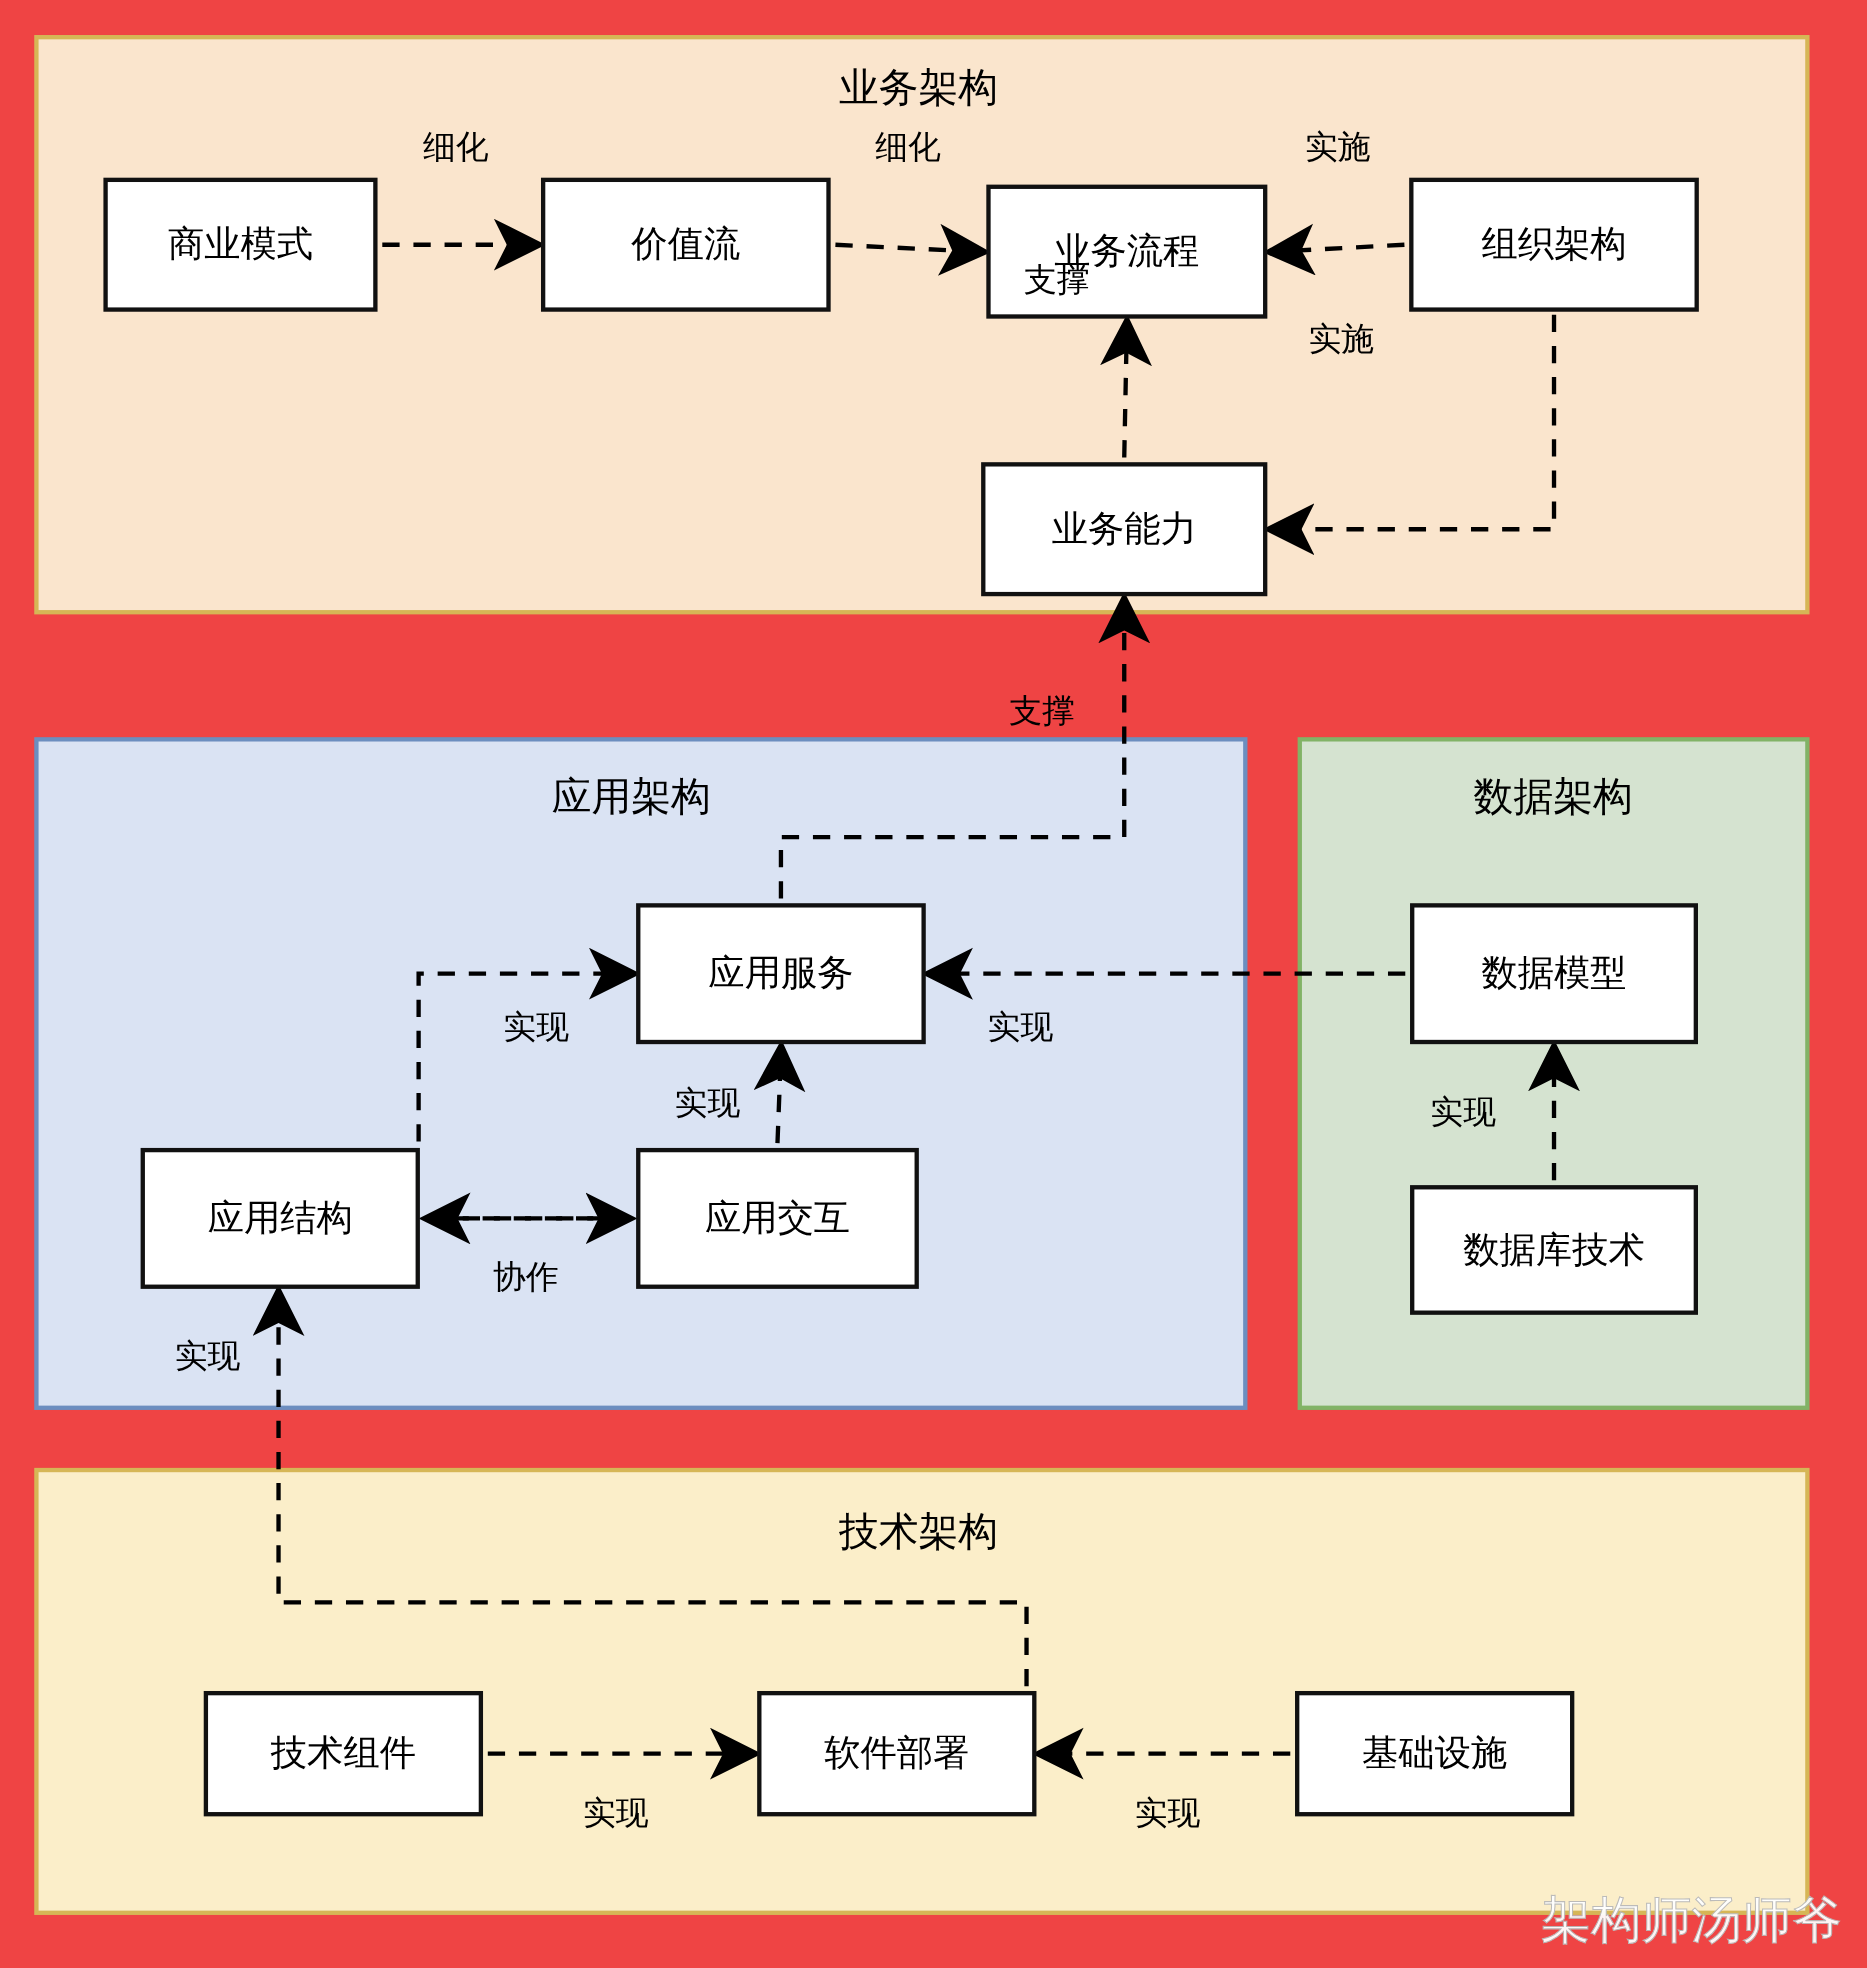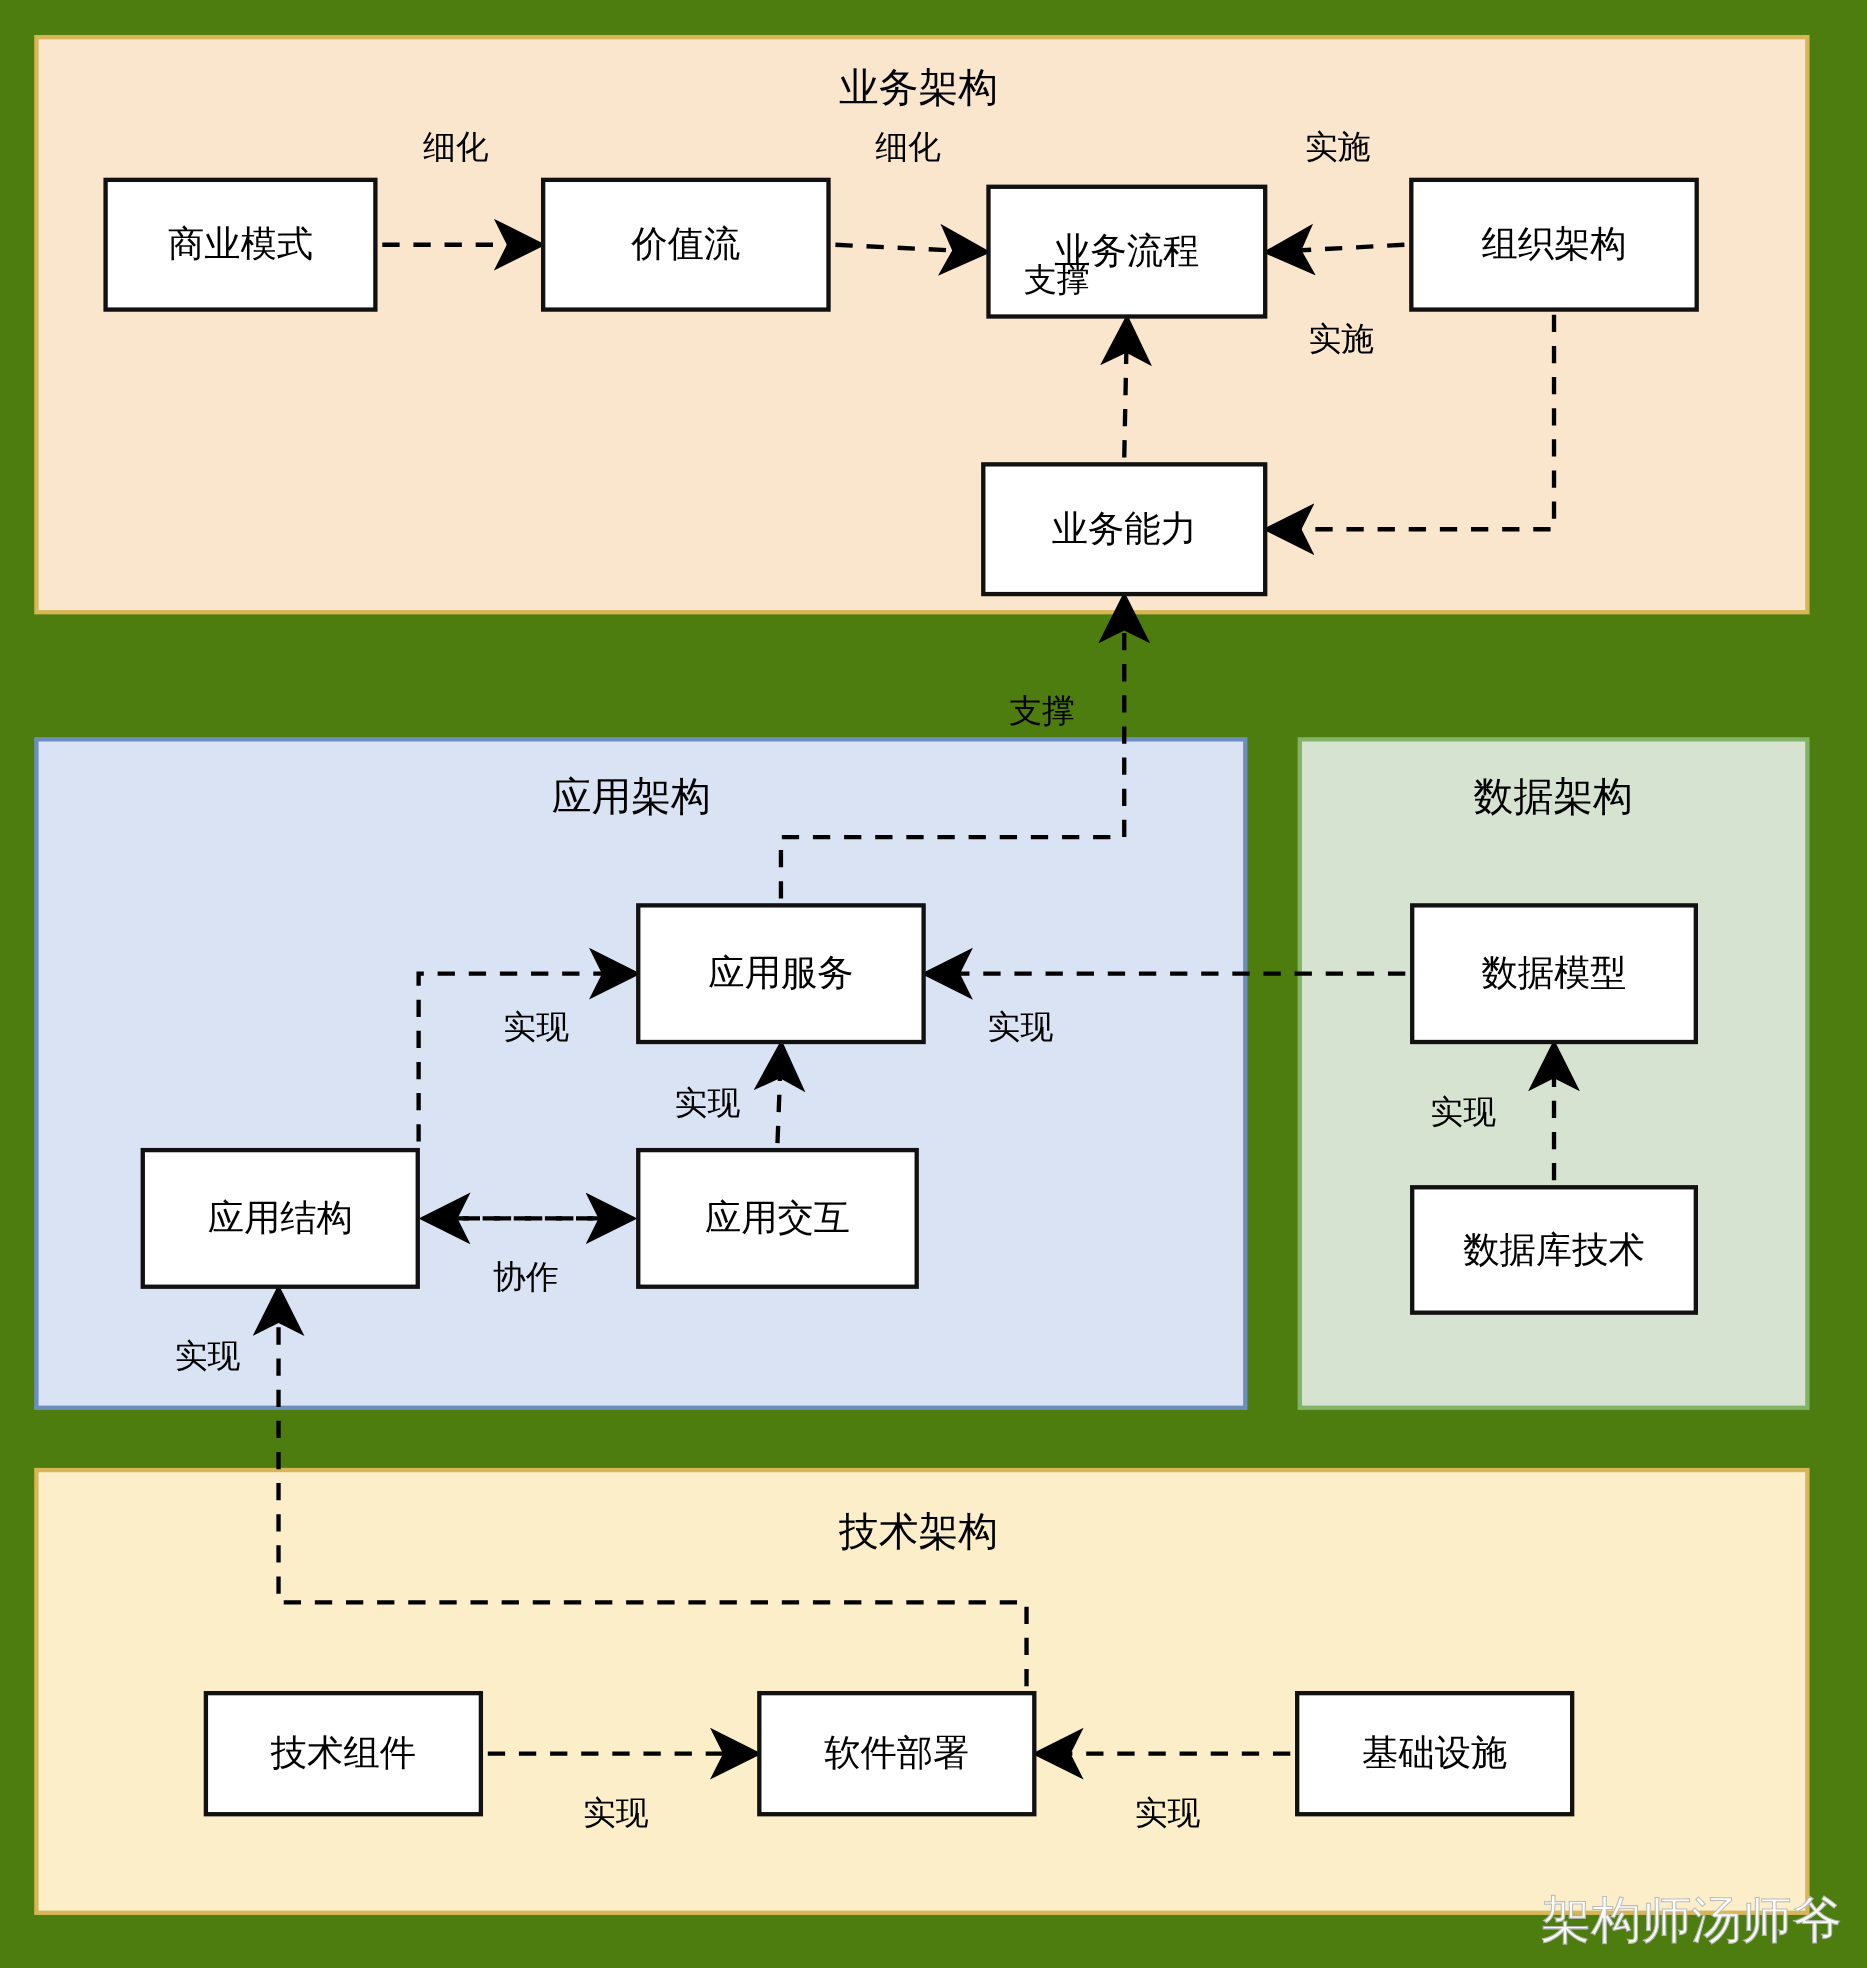--- a/index.html
+++ b/index.html
@@ -1,17 +1,17 @@
 <!DOCTYPE html>
 <html style="font-size:14px"><head>
 <meta charset="utf-8">
 <style>
   html,body{margin:0;padding:0;background:#ffffff;}
   body{font-family:"Liberation Sans","DejaVu Sans",sans-serif;}
-  #stage{position:relative;width:1868px;height:1969px;background:#4d7c0f;overflow:hidden;}
+  #stage{position:relative;width:1868px;height:1969px;background:#ef4444;overflow:hidden;}
   svg{display:block;width:1868px;height:1969px;}
   .panel-title{font-size:46px;fill:#000;text-anchor:middle;dominant-baseline:middle;font-family:"DejaVu Sans","Liberation Sans",sans-serif;}
   .node-label{font-size:42px;fill:#000;text-anchor:middle;dominant-baseline:middle;font-family:"DejaVu Sans","Liberation Sans",sans-serif;}
   .edge-label{font-size:38px;fill:#000;text-anchor:middle;dominant-baseline:middle;font-family:"DejaVu Sans","Liberation Sans",sans-serif;}
   .watermark{font-size:58px;fill:#ffffff;stroke:#b9b9b9;stroke-width:1.2px;text-anchor:end;dominant-baseline:middle;font-family:"DejaVu Serif","Liberation Serif",serif;opacity:.95;}
   .node-rect{fill:#ffffff;stroke:#111111;stroke-width:5;}
   .edge{stroke:#000000;stroke-width:5;fill:none;stroke-dasharray:20 16;}
 </style>
 </head>
 <body>

